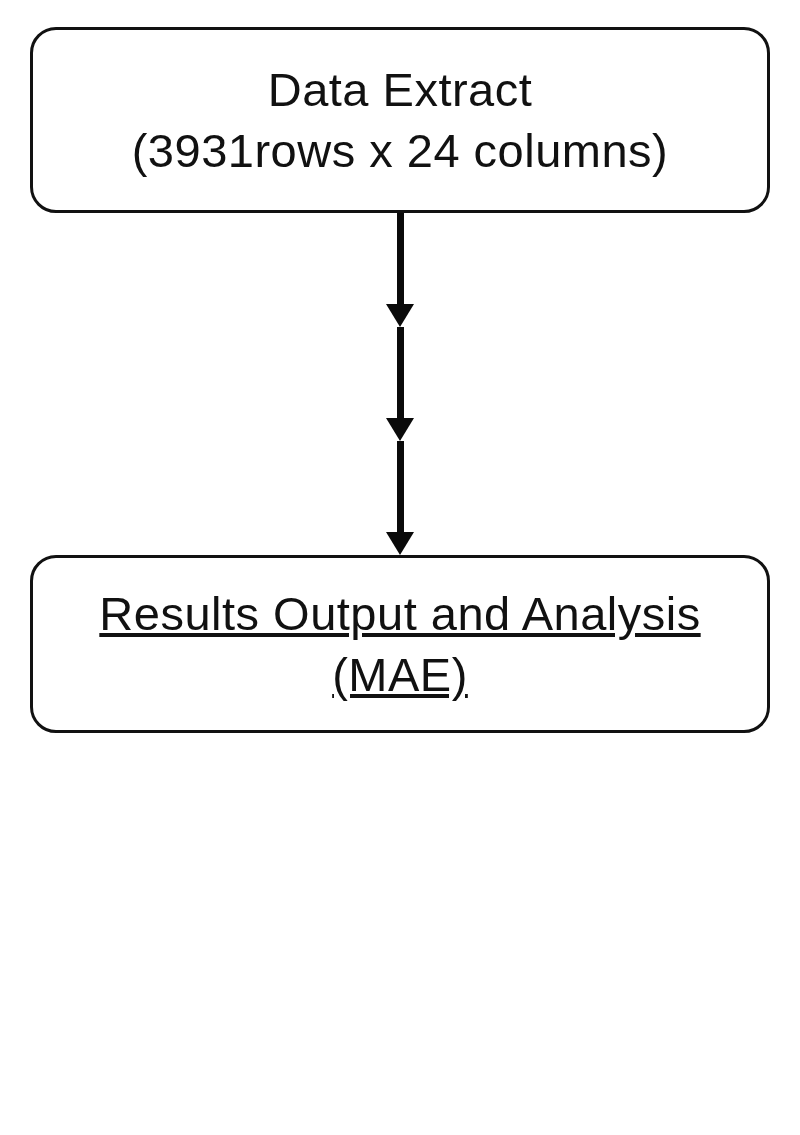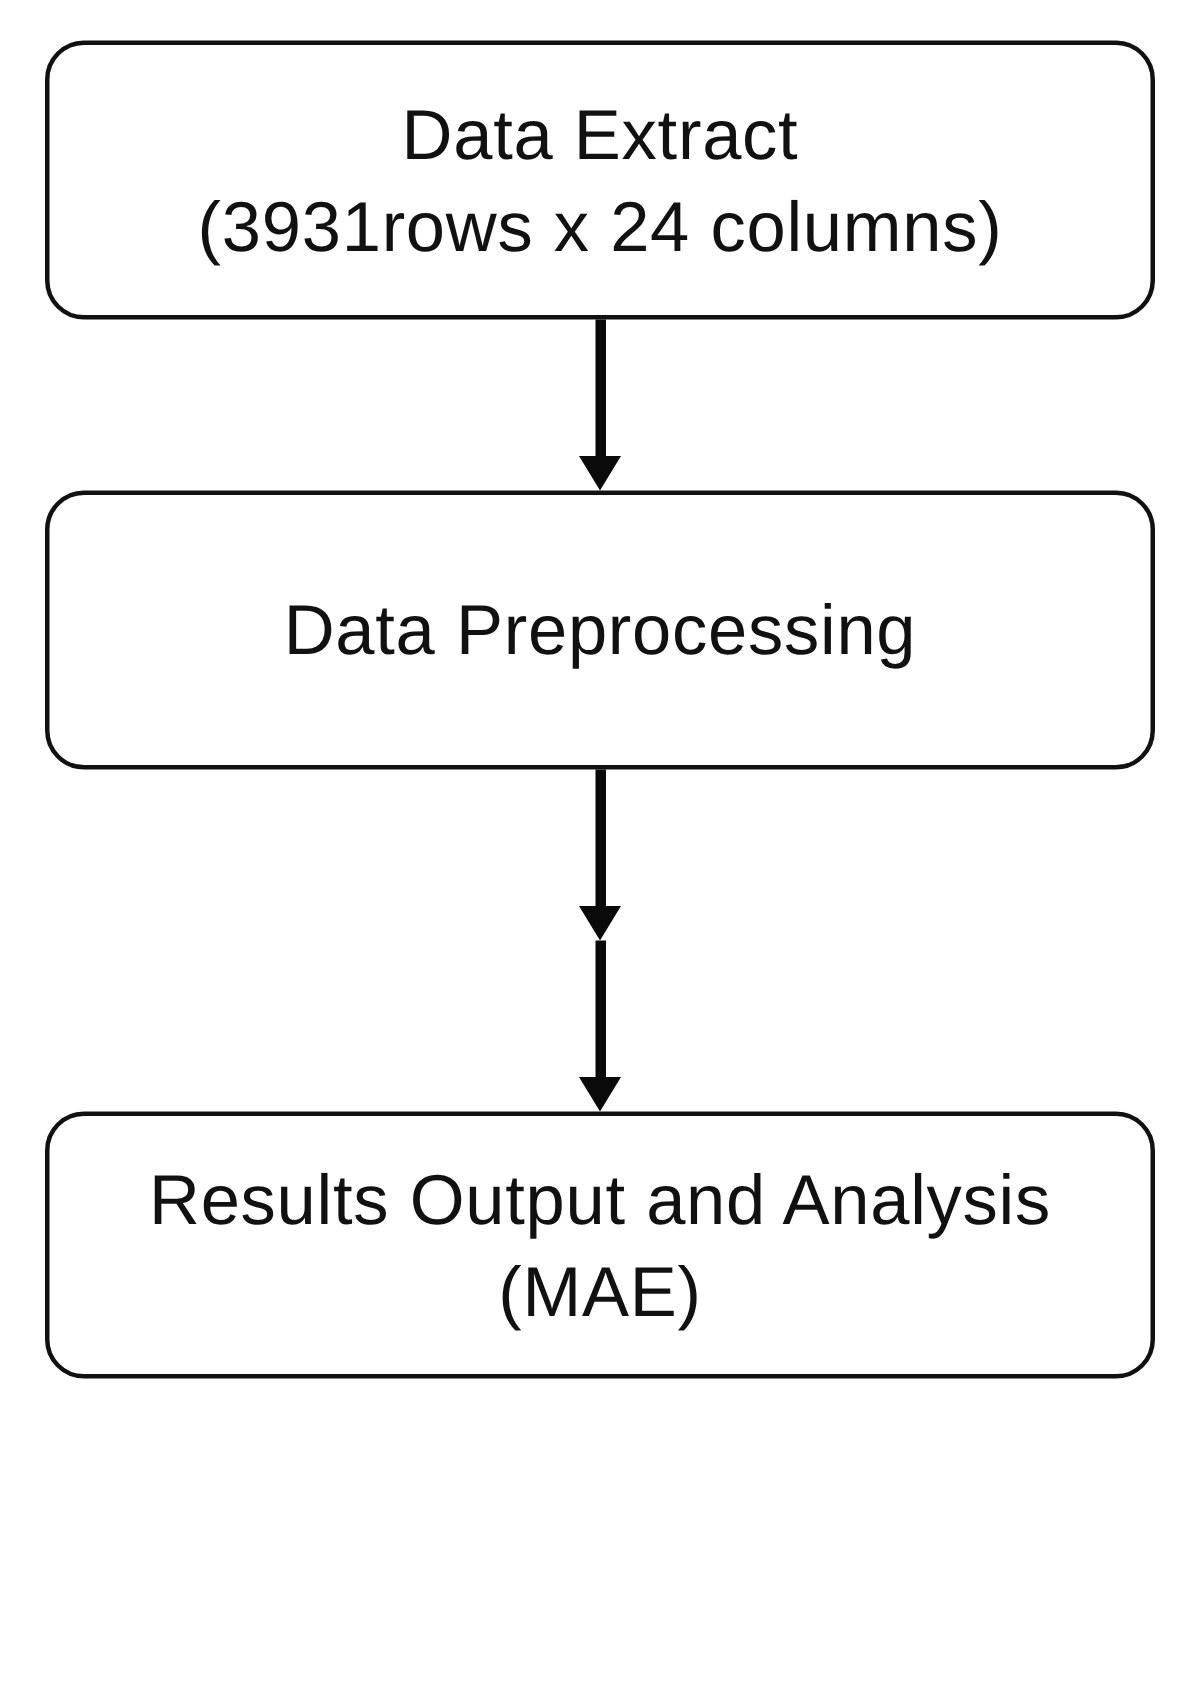--- a/index.html
+++ b/index.html
@@ -31,20 +31,21 @@
     justify-content: center;
     text-align: center;
     font-size: 47px;
     line-height: 1.30;
     letter-spacing: 0.5px;
     color: #111111;
     white-space: pre-line;
   }
   .step-box.last {
     height: 178px;
+    text-decoration: underline;
   }
   .flow-arrow {
     height: 114px;
     display: flex;
     flex-direction: column;
     align-items: center;
   }
   .flow-arrow .shaft {
     width: 7px;
     flex: 1 1 auto;
@@ -65,21 +66,20 @@
 <div class="canvas">
 
   <div class="step-box">Data Extract
 (3931rows x 24 columns)</div>
 
   <div class="flow-arrow">
     <div class="shaft"></div>
     <div class="head"></div>
   </div>
 
-  <div class="step-box">Data Preprocessing</div>
 
   <div class="flow-arrow">
     <div class="shaft"></div>
     <div class="head"></div>
   </div>
 
 
   <div class="flow-arrow">
     <div class="shaft"></div>
     <div class="head"></div>

